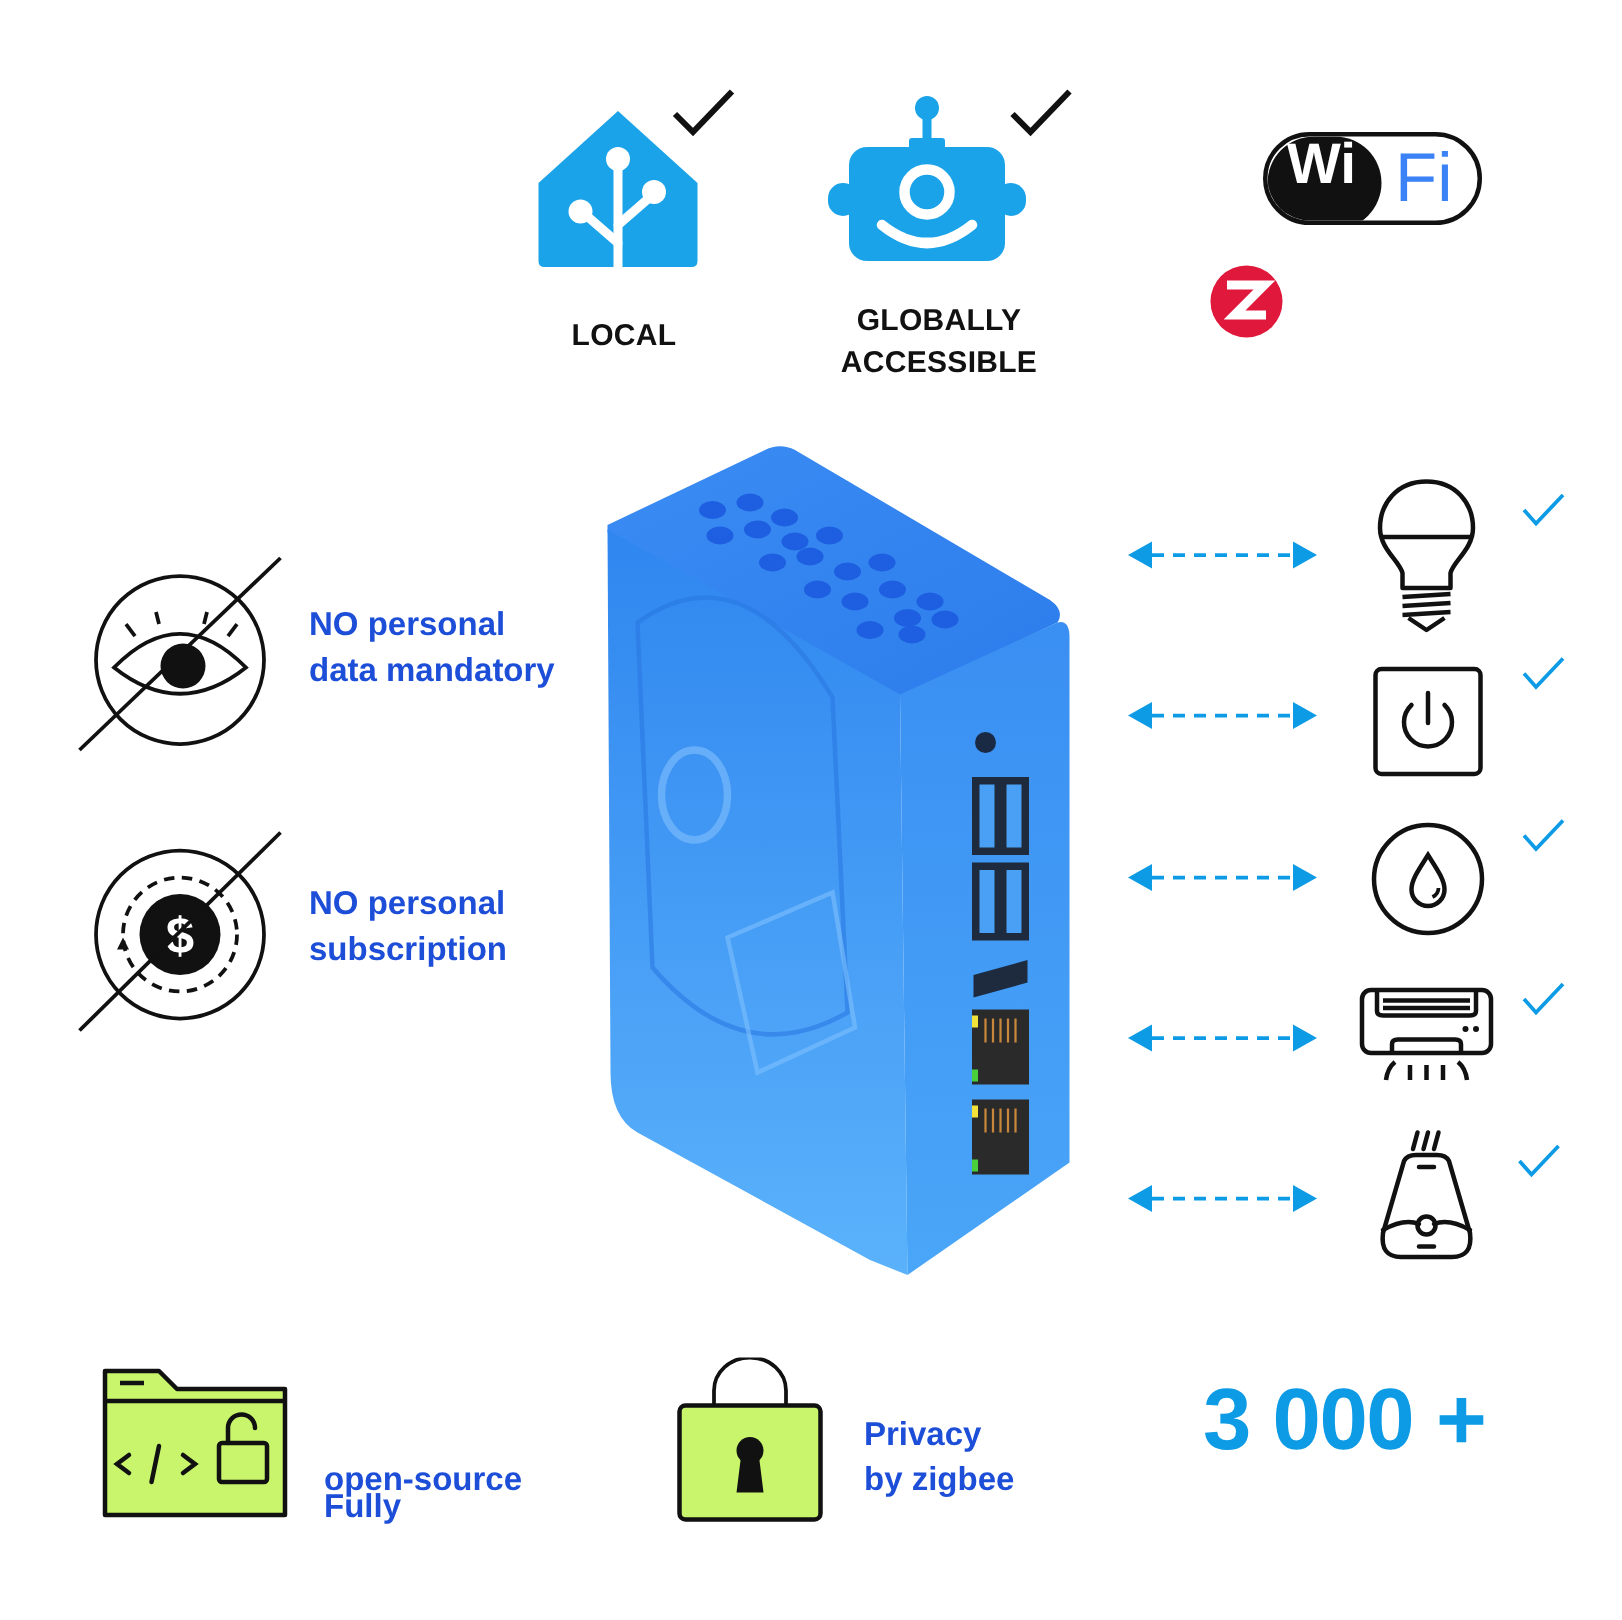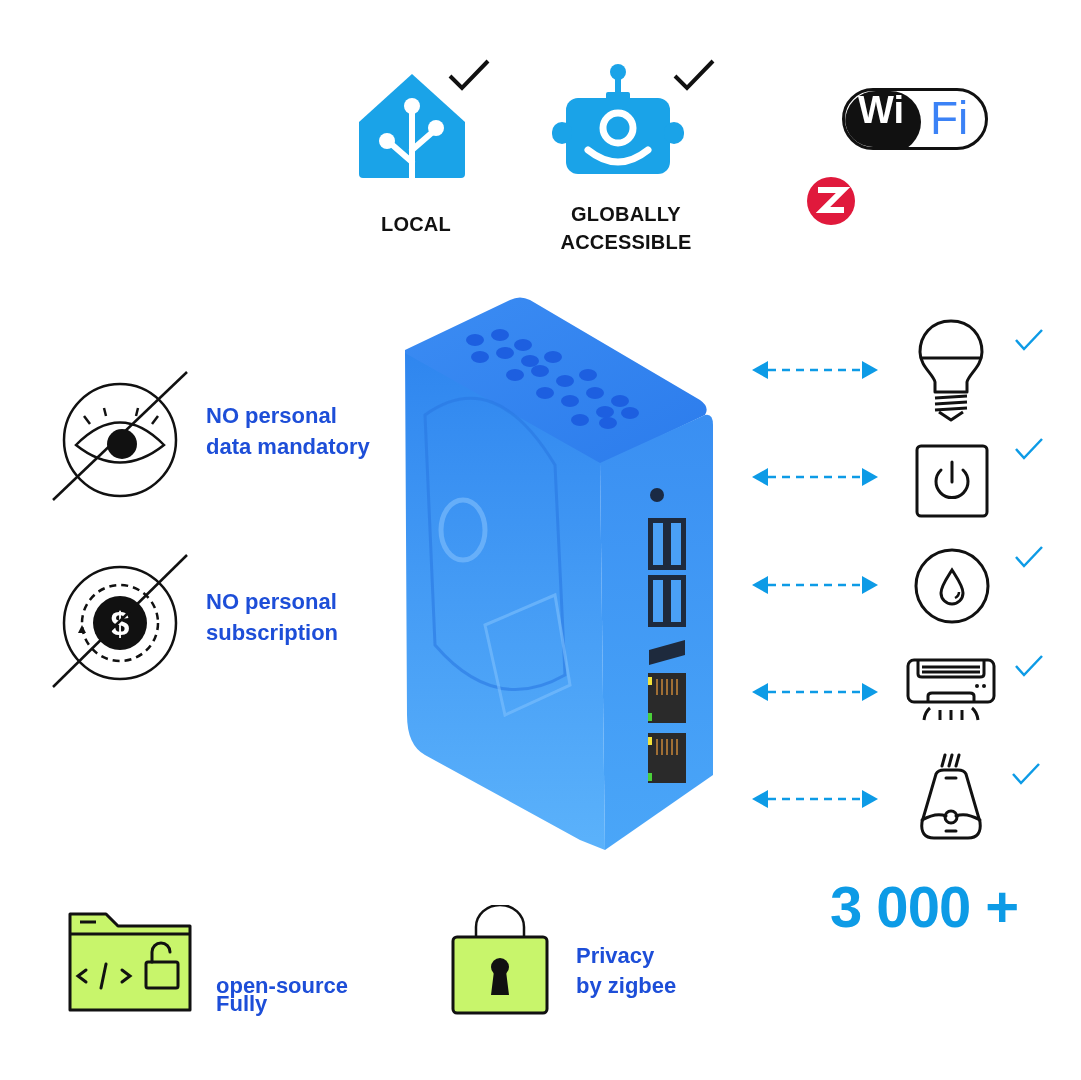--- a/index.html
+++ b/index.html
@@ -285,15 +285,15 @@
   <svg class="abs" style="left:0; top:0;" width="100" height="112" viewBox="0 0 100 112">
     <path d="M26 32 L26 22 A24 22 0 0 1 74 22 L74 32" fill="none" stroke="#111" stroke-width="2.5"></path>
     <rect x="3" y="32" width="94" height="76" rx="4" fill="#c8f56b" stroke="#111" stroke-width="3"></rect>
     <circle cx="50" cy="62" r="9" fill="#111"></circle>
     <polygon points="44,66 56,66 59,90 41,90" fill="#111"></polygon>
   </svg>
   <div class="abs feature-text" style="left:126px; top:35px;">Privacy</div>
   <div class="abs feature-text" style="left:126px; top:65px;">by zigbee</div>
 </div>
 
-<div class="abs" style="left:796px; top:872px; width:220px; height:110px;margin-left:28px;">
+<div class="abs" style="left:796px; top:912px; width:220px; height:110px;">
   <div class="abs count" style="left:6px; top:0; width:220px; line-height:70px;">3 000 +</div>
 </div>
 
 </body></html>

